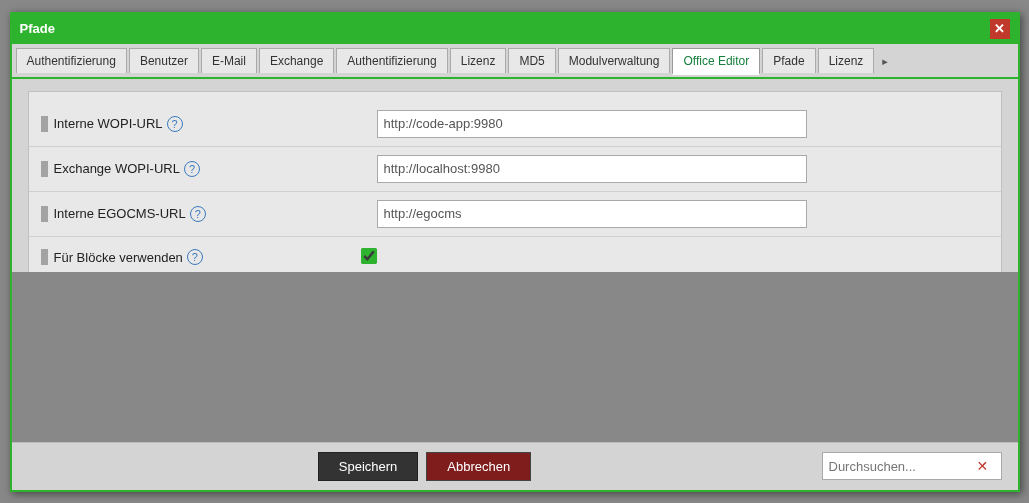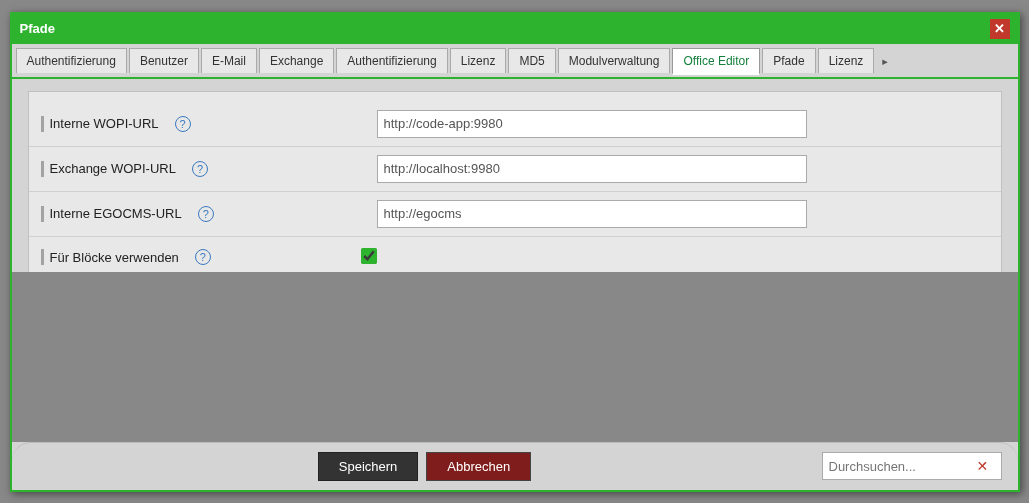--- a/index.html
+++ b/index.html
@@ -102,25 +102,25 @@
       padding: 8px 12px;
       min-height: 42px;
     }
     .form-row + .form-row {
       border-top: 1px solid #d0d0d0;
     }
     .field-label {
       width: 320px;
       display: flex;
       align-items: center;
-      gap: 16px;
+      gap: 4px;
       font-size: 13px;
       color: #222;
       padding-left: 6px;
-      border-left: 3px solid #a3a3a3;
+      border-left: 7px solid #a3a3a3;
     }
     .field-label .help-icon {
       color: #3a7abf;
       font-size: 13px;
       cursor: pointer;
       border: 1px solid #3a7abf;
       border-radius: 50%;
       width: 16px;
       height: 16px;
       display: flex;
@@ -154,21 +154,20 @@
     }
     .footer-bar {
       background: #d4d4d4;
       height: 48px;
       display: flex;
       align-items: center;
       justify-content: space-between;
       padding: 0 16px;
       flex-shrink: 0;
       border-top: 1px solid #bbb;
-      border-radius: 19px;
     }
     .footer-buttons {
       display: flex;
       gap: 8px;
       flex: 1;
       justify-content: center;
     }
     .btn-save {
       background: #333;
       color: white;

